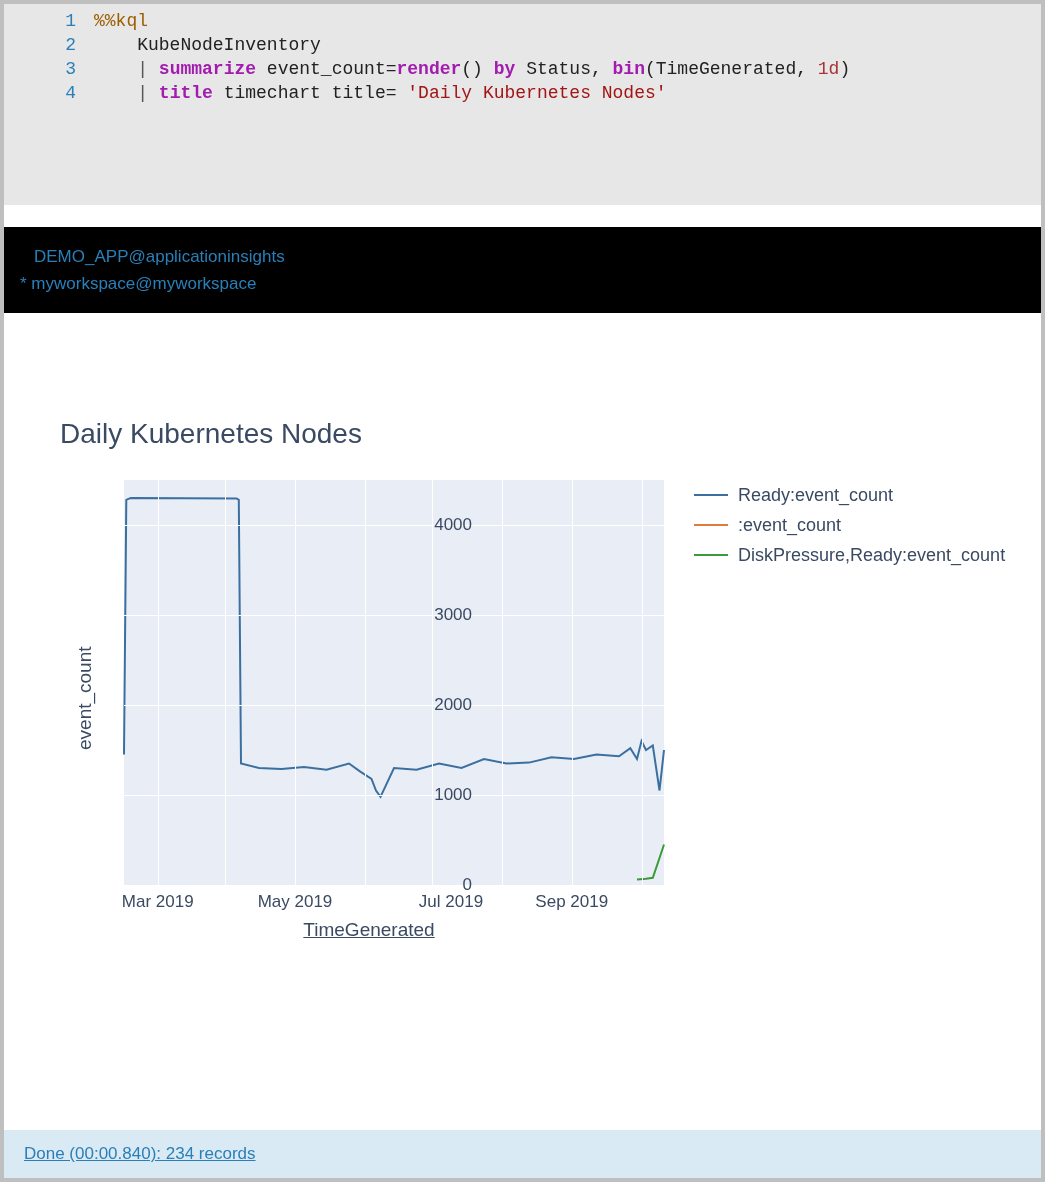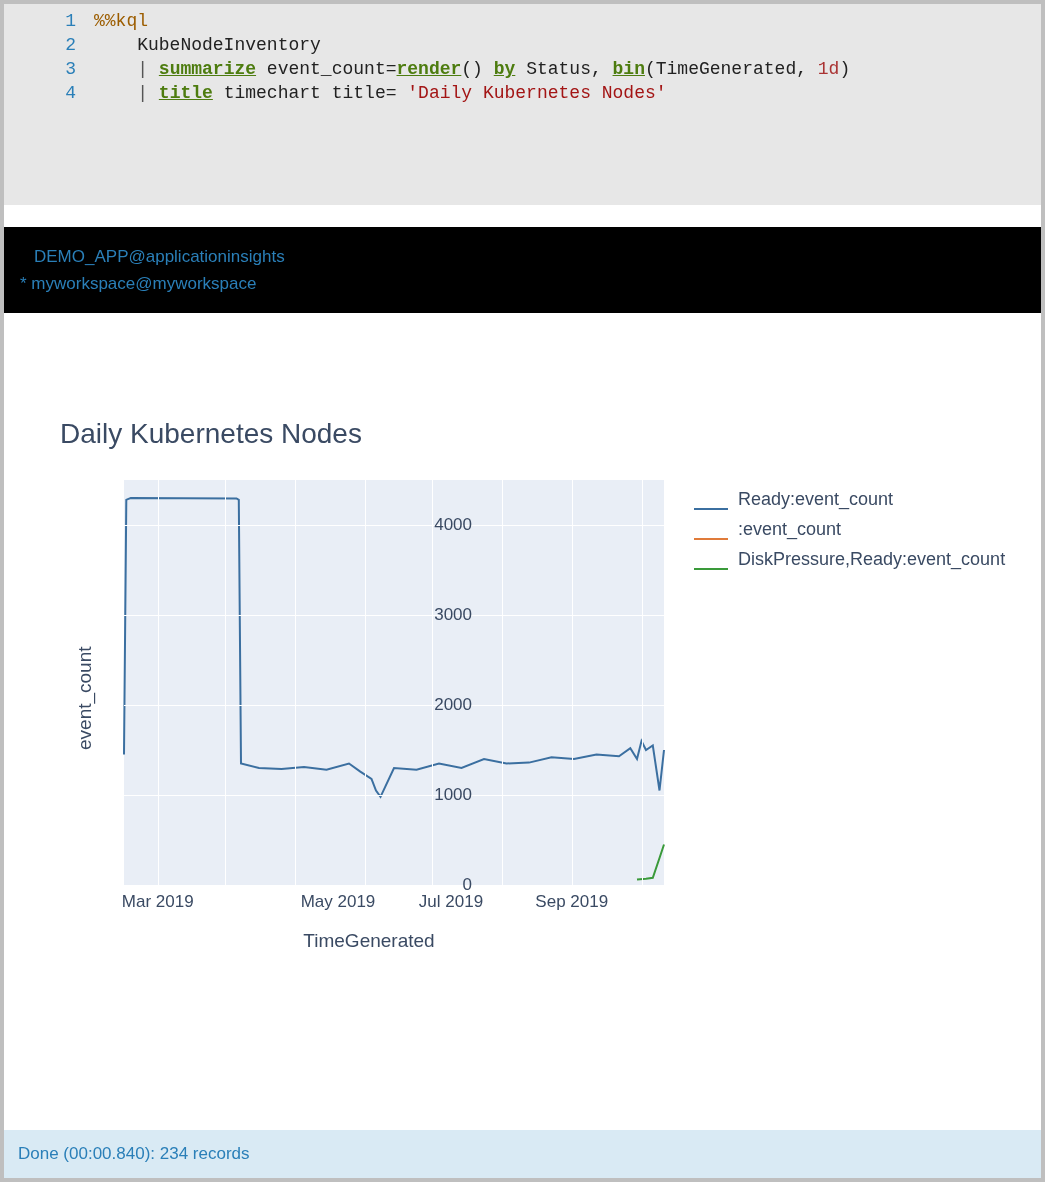--- a/index.html
+++ b/index.html
@@ -24,21 +24,21 @@
   }
   .gutter {
     width: 90px;
     text-align: right;
     color: #2a7fb8;
     padding-right: 18px;
     user-select: none;
   }
   .code { white-space: pre; color:#222; }
   .mg { color:#9c5d00; }          
-  .kw { color:#4d7c0f; font-weight:600;text-decoration:underline; }
+  .kw { color:#a21caf; font-weight:600; }
   .num { color:#a33; }
   .str { color:#a31515; }
   .pipe { color:#555; }
 
   .sources {
     background: #000000;
     padding: 16px 16px 16px 16px;
     font-size: 17px;
     color:#2a7fb8;
     line-height: 27px;
@@ -57,21 +57,22 @@
     color:#3a4a63;
     margin: 65px 0 30px 6px;
     font-weight:400;
   }
   .status-bar {
     position:absolute;
     left:4px; right:4px; bottom:4px;
     background:#d9eaf4;
     color:#2a7fb8;
     font-size:17px;
-    padding:14px 14px;
+    padding:14px 20px;
+    text-decoration:underline;
   }
 
   
   .plot {
     position:relative;
     margin-left:70px;
     width:540px;
     height:405px;
     background:#e9eef6;
   }
@@ -83,35 +84,36 @@
   .yaxis-label {
     position:absolute;
     left:20px; top:270px;
     transform: rotate(-90deg);
     transform-origin: left top;
     font-size:19px; color:#3a4a63;
   }
   .xaxis-label {
     text-align:center;
     font-size:19px; color:#3a4a63;
-    margin-top:45px;
+    margin-top:34px;
     margin-left:45px;
     width:540px;
+    text-decoration:underline;
   }
   .ticks { position:absolute; font-size:17px; color:#3a4a63;}
   .ytick { right:548px; transform:translateY(-50%); text-align:right; width:60px;}
   .xtick { top:412px; transform:translateX(-50%); white-space:nowrap;text-align:center;}
 
   .legend {
     position:absolute;
     left:640px; top:0;
     font-size:18px;
     color:#3a4a63;
   }
-  .legend-row { display:flex; align-items:flex-end; height:30px;}
+  .legend-row { display:flex; align-items:center; height:30px;}
   .legend-line { width:34px; height:2px; margin-right:10px;}
 
   svg.series { position:absolute; left:0; top:0; width:540px; height:405px; overflow:visible;}
 </style>
 </head>
 <body>
 
 <div class="code-cell">
   <div id="code-lines">
       <div class="code-line">
@@ -180,21 +182,21 @@
           <span class="legend-line" style="background:#3a9a3a"></span>
           <span>DiskPressure,Ready:event_count</span>
         </div>
       </div>
   <div class="ticks ytick" style="top: 405px;">0</div>
       <div class="ticks ytick" style="top: 315px;">1000</div>
       <div class="ticks ytick" style="top: 225px;">2000</div>
       <div class="ticks ytick" style="top: 135px;">3000</div>
       <div class="ticks ytick" style="top: 45px;">4000</div>
       <div class="ticks xtick" style="left: 103.75px;">Mar 2019</div>
-      <div class="ticks xtick" style="left: 241px; margin-left: 43px;">May 2019</div>
+      <div class="ticks xtick" style="left: 241px;">May 2019</div>
       <div class="ticks xtick" style="left: 397px;">Jul 2019</div>
       <div class="ticks xtick" style="left: 517.75px;">Sep 2019</div>
     </div>
 
   <div class="xaxis-label">TimeGenerated</div>
 </div>
 
 <div class="status-bar">
   <span>Done (00:00.840): 234 records</span>
 </div>

